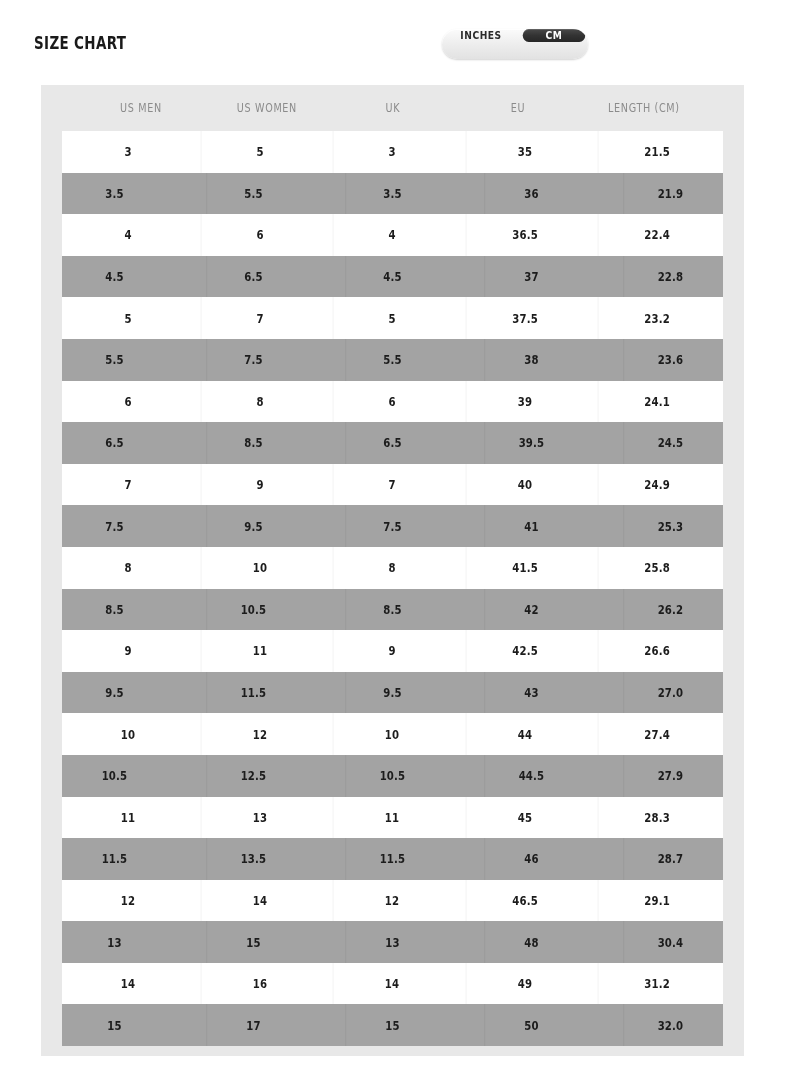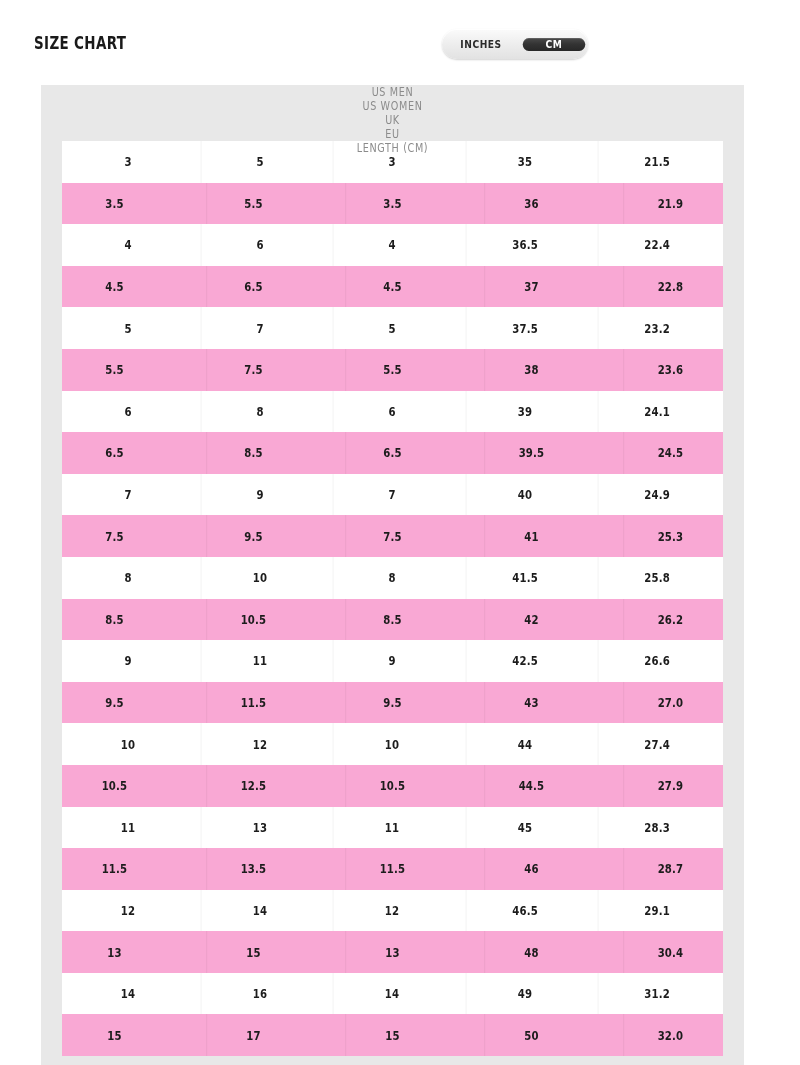--- a/index.html
+++ b/index.html
@@ -39,21 +39,21 @@
     white-space: nowrap;
   }
 
   
   .unit-toggle {
     position: absolute;
     right: 55px;
     top: 29px;
     height: 30px;
     display: flex;
-    align-items: center;
+    align-items: flex-start;
     border-radius: 15px;
     overflow: hidden;
     background: linear-gradient(180deg, #fbfbfb 0%, #ededed 52%, #e2e2e2 100%);
     box-shadow: 0 1px 2px rgba(0,0,0,0.18), inset 0 1px 0 rgba(255,255,255,0.9);
   }
   .unit-seg {
     display: flex;
     align-items: center;
     justify-content: center;
     font-family: "DejaVu Sans Condensed", "Liberation Sans Narrow", "Liberation Sans", sans-serif;
@@ -83,24 +83,23 @@
     position: absolute;
     left: 41px;
     top: 85px;
     width: 703px;
     background: #e8e8e8;
     padding-bottom: 10px;
   }
 
   .col-header-row {
     display: flex;
-    height: 56px;
+    height: 46px;
     padding: 0 37px;
     box-sizing: border-box;
-    flex-direction: column;
   }
   .col-header {
     flex: 1 1 0;
     display: flex;
     align-items: center;
     justify-content: center;
     font-family: "DejaVu Sans Condensed", "Liberation Sans Narrow", "Liberation Sans", sans-serif;
     font-size: 11.5px;
     font-weight: normal;
     letter-spacing: 0.7px;
@@ -111,21 +110,21 @@
   }
 
   .table-body {
     padding: 0 21px;
   }
   .data-row {
     display: flex;
     height: 41.6px;
   }
   .data-row.odd  { background: #ffffff; }
-  .data-row.even { background: #f9a8d4; gap: 34px; }
+  .data-row.even { background: #a3a3a3; gap: 34px; }
 
   .data-cell {
     flex: 1 1 0;
     display: flex;
     align-items: center;
     justify-content: center;
     font-family: "DejaVu Sans Condensed", "Liberation Sans Narrow", "Liberation Sans", sans-serif;
     font-size: 12.5px;
     font-weight: bold;
     color: #1c1c1c;

